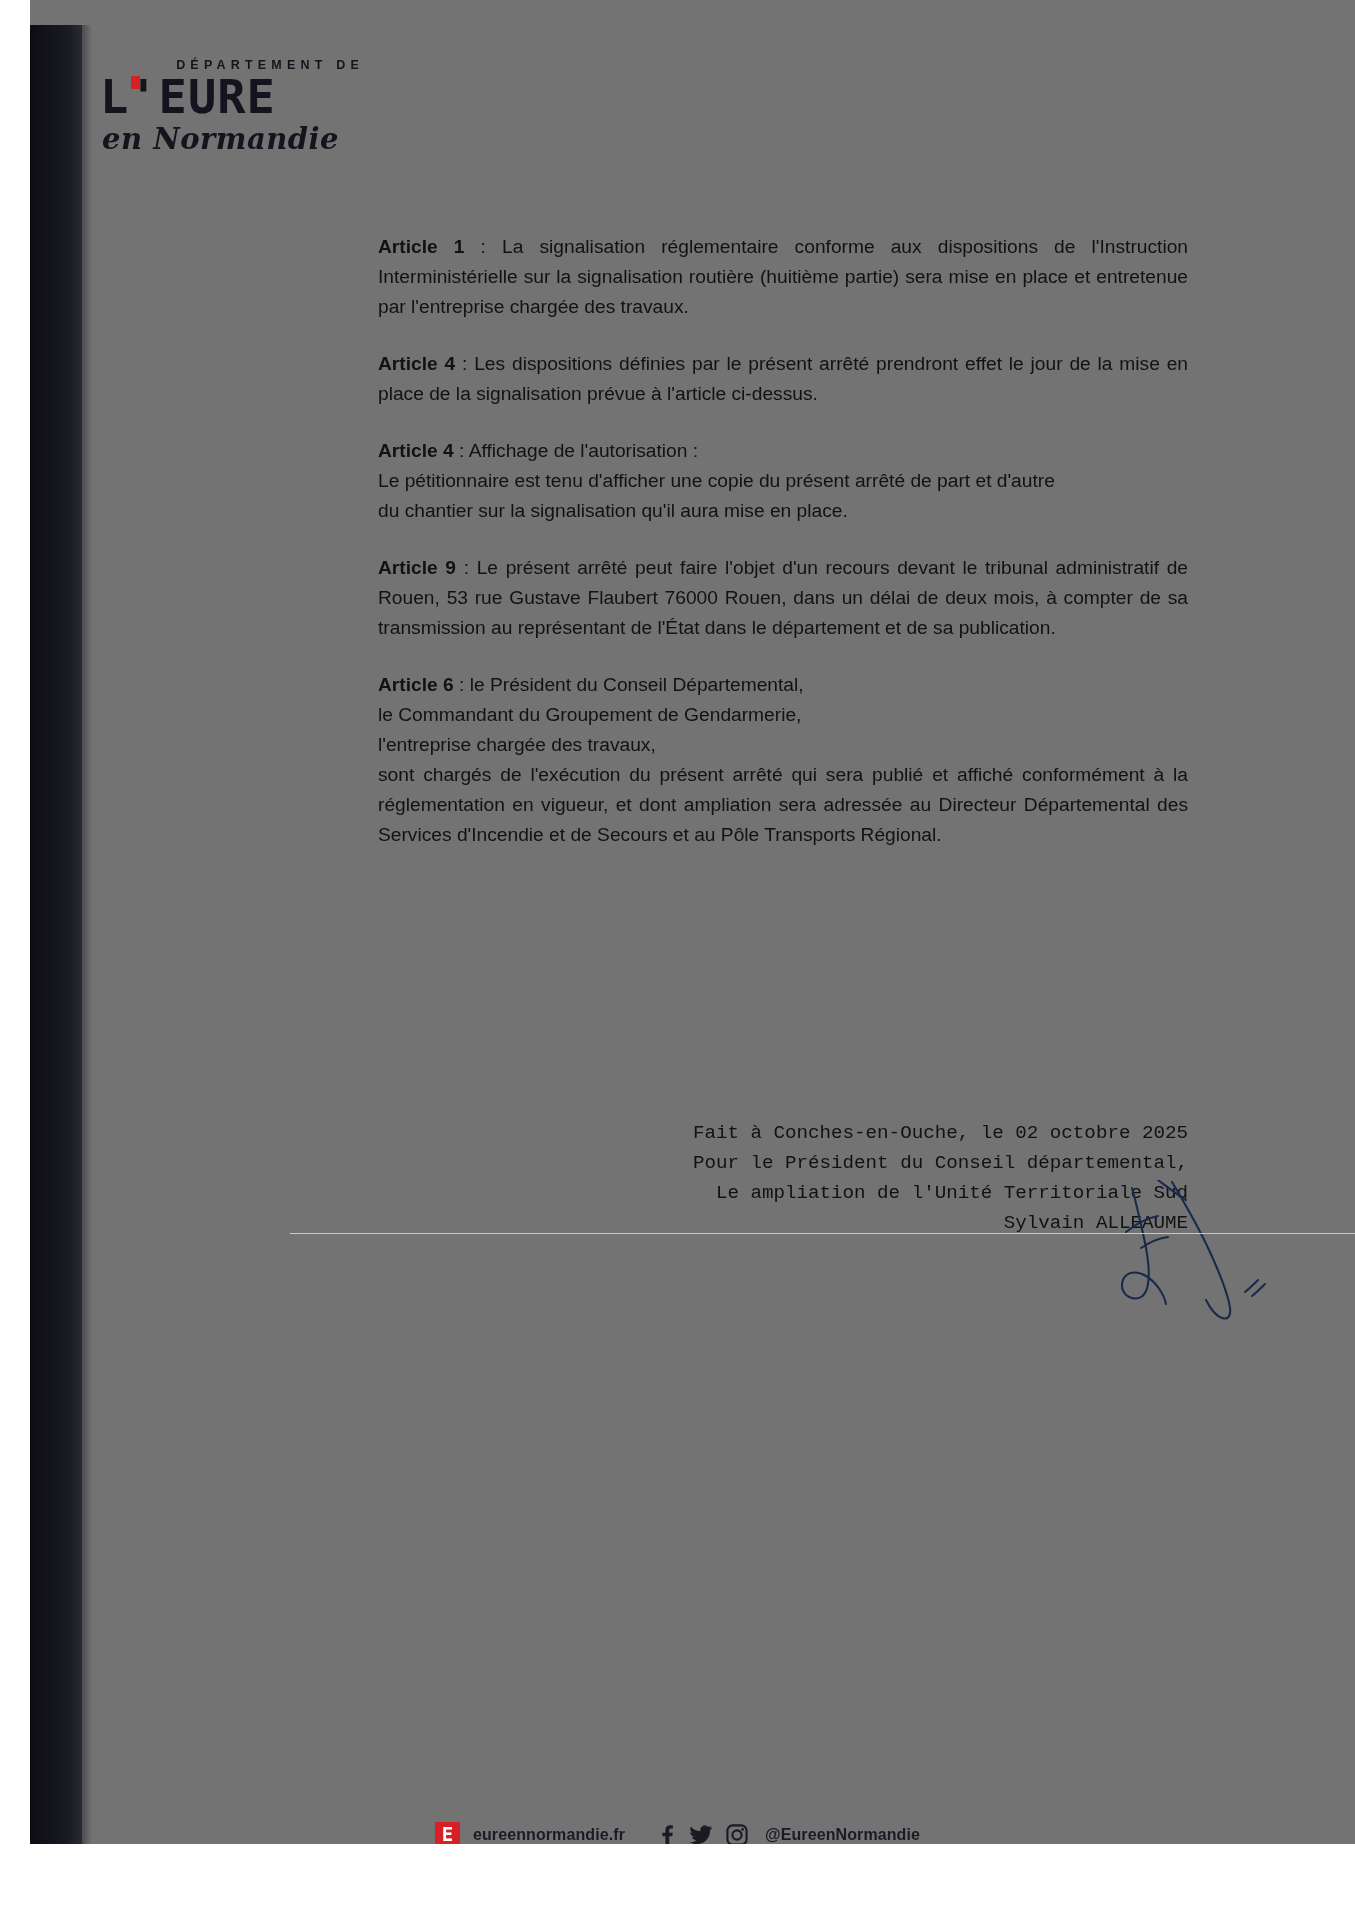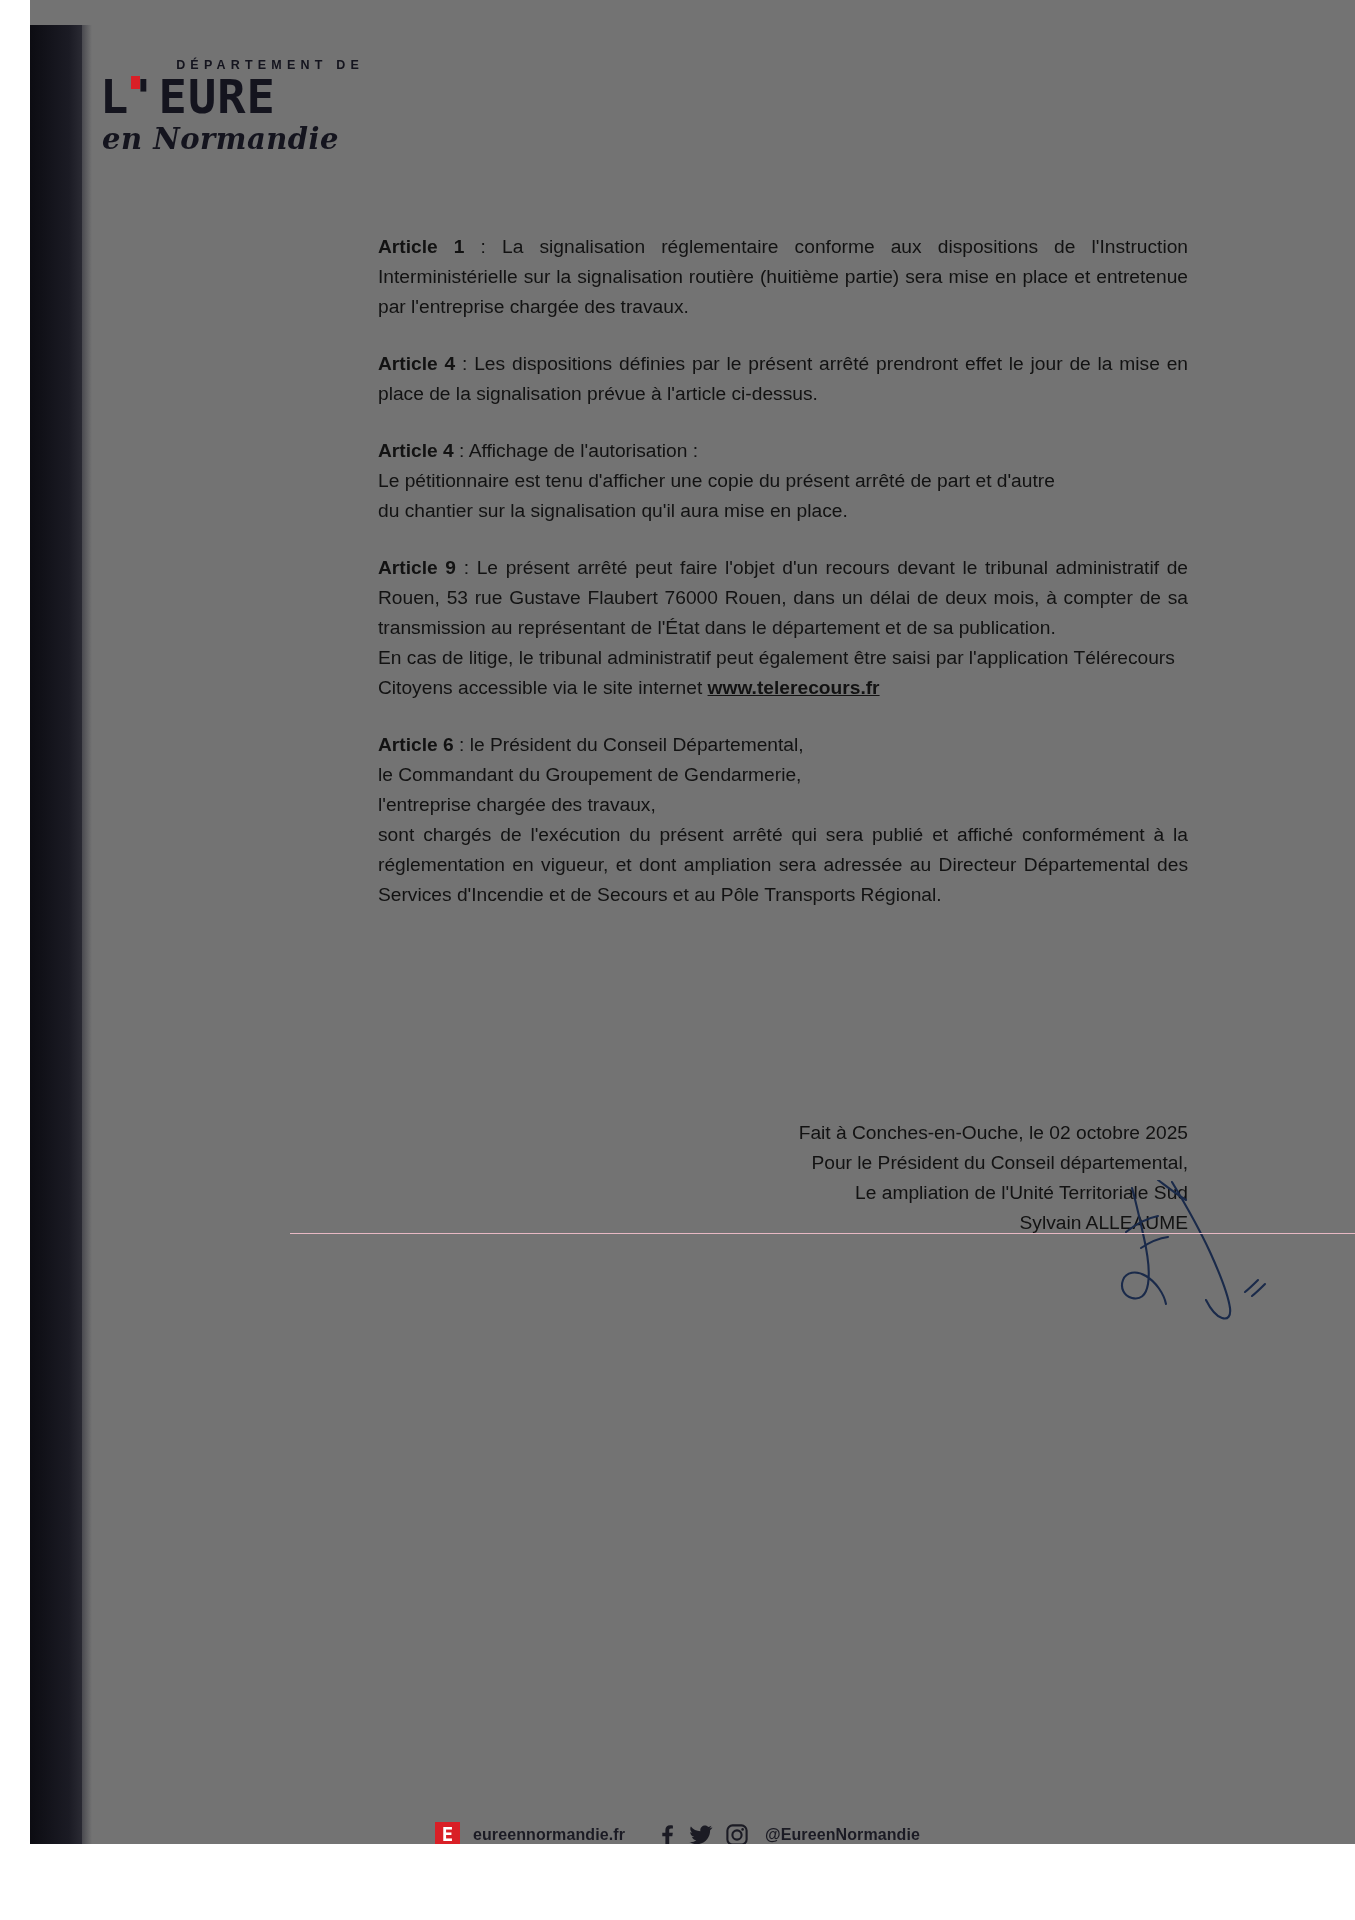--- a/index.html
+++ b/index.html
@@ -119,20 +119,21 @@
   
   .sig-block {
     position: absolute;
     right: 167px;
     top: 1118px;
     text-align: right;
     font-size: 19.2px;
     line-height: 30px;
     color: #121212;
     white-space: nowrap;
+    font-family: Liberation Mono, monospace;
   }
 
   
   .signature-svg {
     position: absolute;
     left: 1040px;
     top: 1180px;
     width: 250px;
     height: 160px;
   }
@@ -210,23 +211,20 @@
     <div class="para">
       <div class="para-lines">
         <div><span class="lbl">Article 4</span><span> : </span><span>Affichage de l'autorisation :</span></div>
         <div>Le pétitionnaire est tenu d'afficher une copie du présent arrêté de part et d'autre</div>
         <div>du chantier sur la signalisation qu'il aura mise en place.</div>
       </div>
     </div>
 
     <div class="para">
       <span class="lbl">Article 9</span><span> : </span><span>Le présent arrêté peut faire l'objet d'un recours devant le tribunal administratif de Rouen, 53 rue Gustave Flaubert 76000 Rouen, dans un délai de deux mois, à compter de sa transmission au représentant de l'État dans le département et de sa publication.</span>
-    </div>
-    <div class="para nojust" style="margin-top:-27px;">
-      <span>En cas de litige, le tribunal administratif peut également être saisi par l'application Télérecours Citoyens accessible via le site internet </span><span class="link-bold">www.telerecours.fr</span>
     </div>
 
     <div class="para">
       <div class="para-lines">
         <div><span class="lbl">Article 6</span><span> : </span><span>le Président du Conseil Départemental,</span></div>
         <div>le Commandant du Groupement de Gendarmerie,</div>
         <div>l'entreprise chargée des travaux,</div>
       </div>
       <div style="text-align:justify;">sont chargés de l'exécution du présent arrêté qui sera publié et affiché conformément à la réglementation en vigueur, et dont ampliation sera adressée au Directeur Départemental des Services d'Incendie et de Secours et au Pôle Transports Régional.</div>
     </div>

